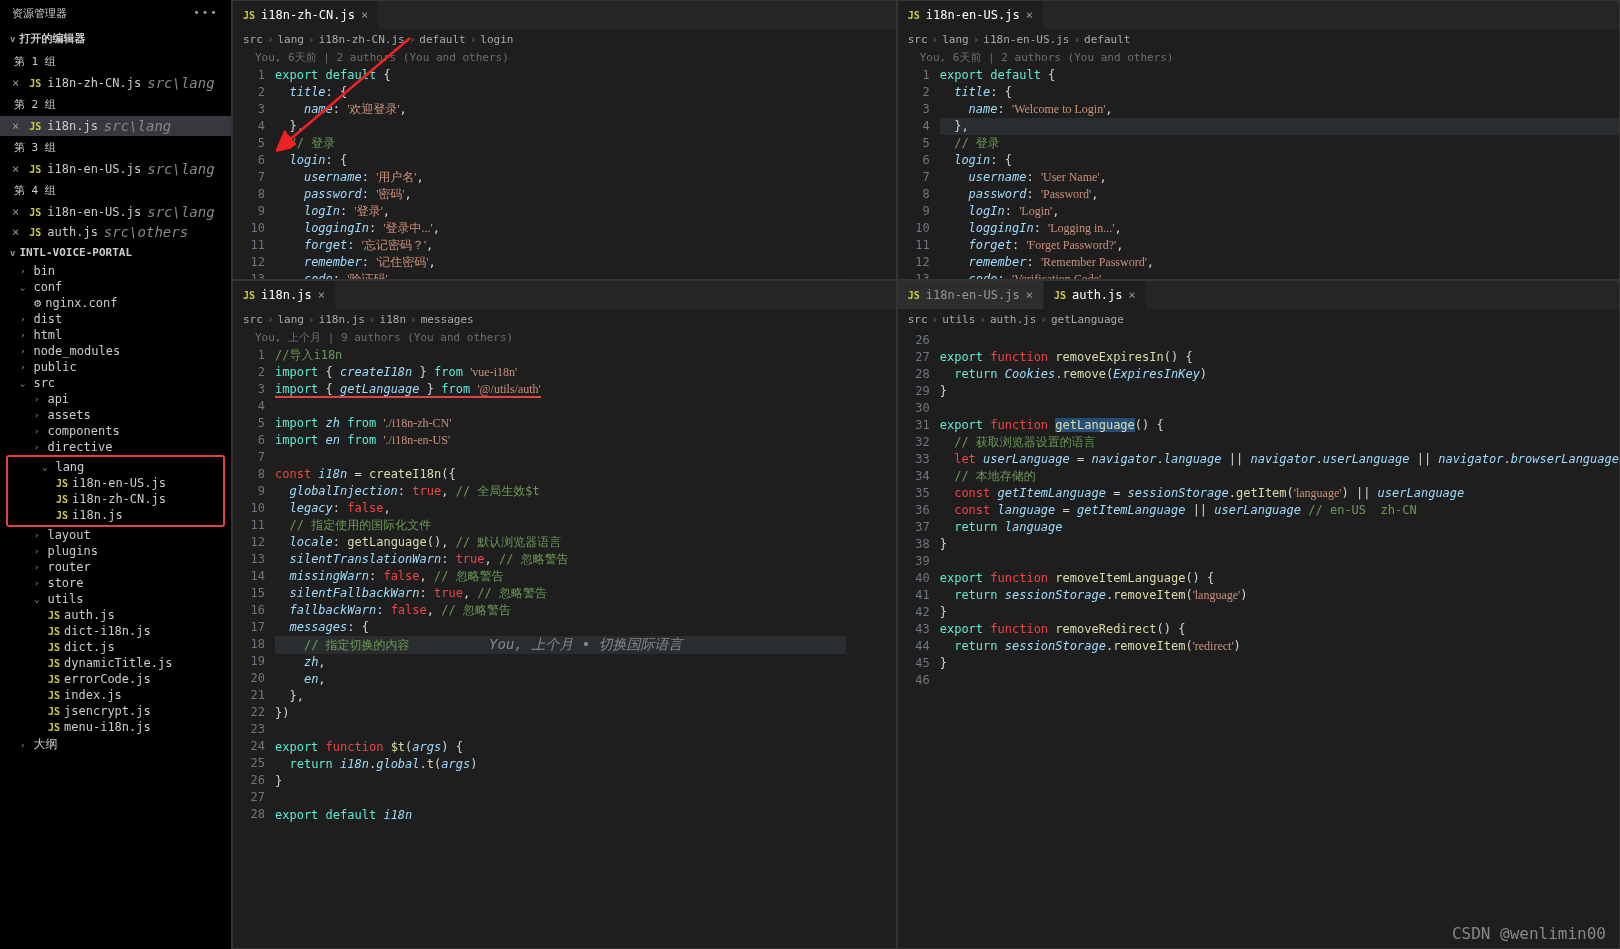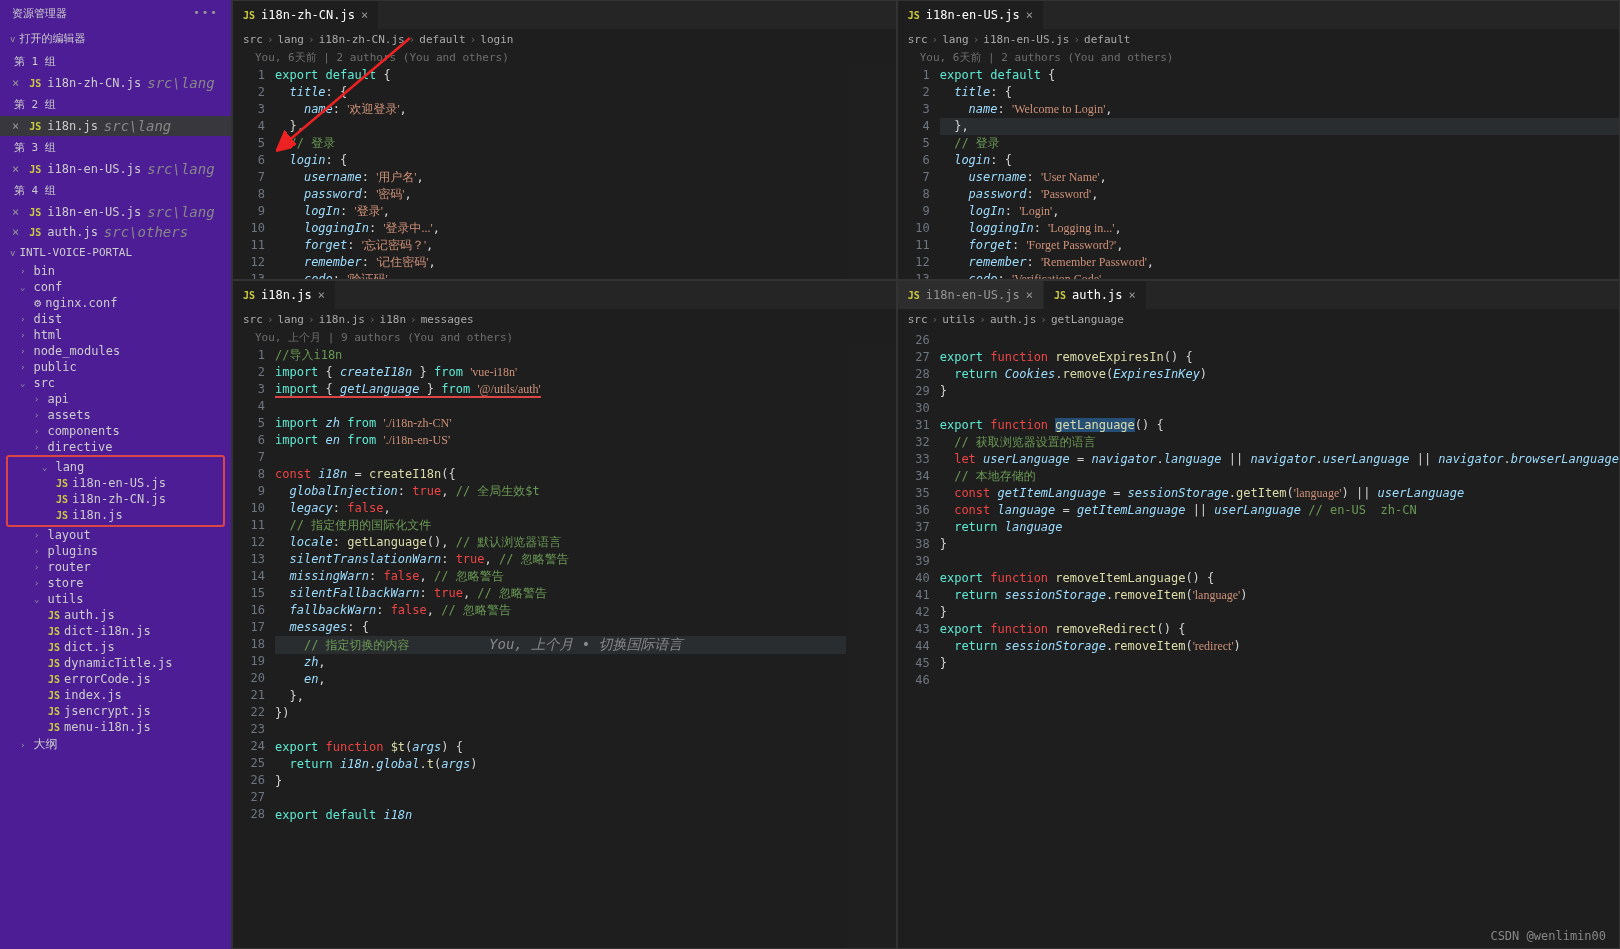--- a/index.html
+++ b/index.html
@@ -1,21 +1,21 @@
 <!DOCTYPE html>
 <html><head>
 <meta charset="utf-8">
 <style>
 * { margin:0; padding:0; box-sizing:border-box; font-family:"Segoe UI",Consolas,monospace; }
 body { background:#1e1e1e; color:#ccc; font-size:12px; width:1620px; height:949px; display:flex; overflow:hidden; }
-.sidebar { width:232px; background:#4c1d95; display:flex; flex-direction:column; border-right:1px solid #333; }
+.sidebar { width:232px; background:#000000; display:flex; flex-direction:column; border-right:1px solid #333; }
 .sb-head { display:flex; justify-content:space-between; padding:6px 12px; color:#ccc; font-size:11px; }
 .sb-dots { color:#999; letter-spacing:2px; }
 .sb-section { padding:4px 10px; color:#ccc; font-size:11px; }
-.sb-section.hdr { font-weight:normal; cursor:pointer; }
+.sb-section.hdr { font-weight:bold; cursor:pointer; }
 .sb-item { padding:2px 6px 2px 28px; color:#ccc; display:flex; align-items:center; gap:6px; cursor:pointer; }
 .sb-item.active { background:#37373d; }
 .sb-item .close { color:#999; margin-left:-16px; margin-right:4px; }
 .js-icon { color:#cbcb41; font-size:10px; font-weight:bold; }
 .dim { color:#888; font-size:14px;font-style:italic; }
 .chev { color:#999; font-size:9px; margin-right:4px; }
 .tree-item { padding:1px 0 1px 20px; display:flex; align-items:center; gap:4px; cursor:pointer; }
 .tree-item.indent1 { padding-left:34px; }
 .tree-item.indent2 { padding-left:48px; }
 .box-red { border:2px solid #d44; border-radius:3px; padding:2px 0; margin:0 6px; }
@@ -34,21 +34,21 @@
 .blame { color:#6e6e6e; font-size:11px; padding-left:22px; }
 .underline-red { border-bottom:2px solid #d44; }
 .k-pink { color:#5eead4; }
 .k-blue { color:#ef4444; }
 .k-lblue { color:#9cdcfe;font-style:italic; }
 .k-yel { color:#dcdcaa; }
 .k-str { color:#ce9178;font-family:Liberation Serif, serif; }
 .k-cmt { color:#6a9955; }
 .k-pun { color:#d4d4d4; }
 .arrow { position:absolute; stroke:#e22; stroke-width:2.5; fill:none; pointer-events:none; }
-.watermark { position:fixed; right:14px; bottom:6px; color:#888; font-size:12px;margin-left:36px; }
+.watermark { position:fixed; right:14px; bottom:6px; color:#888; font-size:16px;margin-left:36px; }
 .hl-line { background:#2a2d30; }
 .sel { background:#264f78; }
 </style>
 </head>
 <body>
 
 <div class="sidebar">
   <div class="sb-head">
     <span>资源管理器</span>
     <span class="sb-dots">•••</span>

